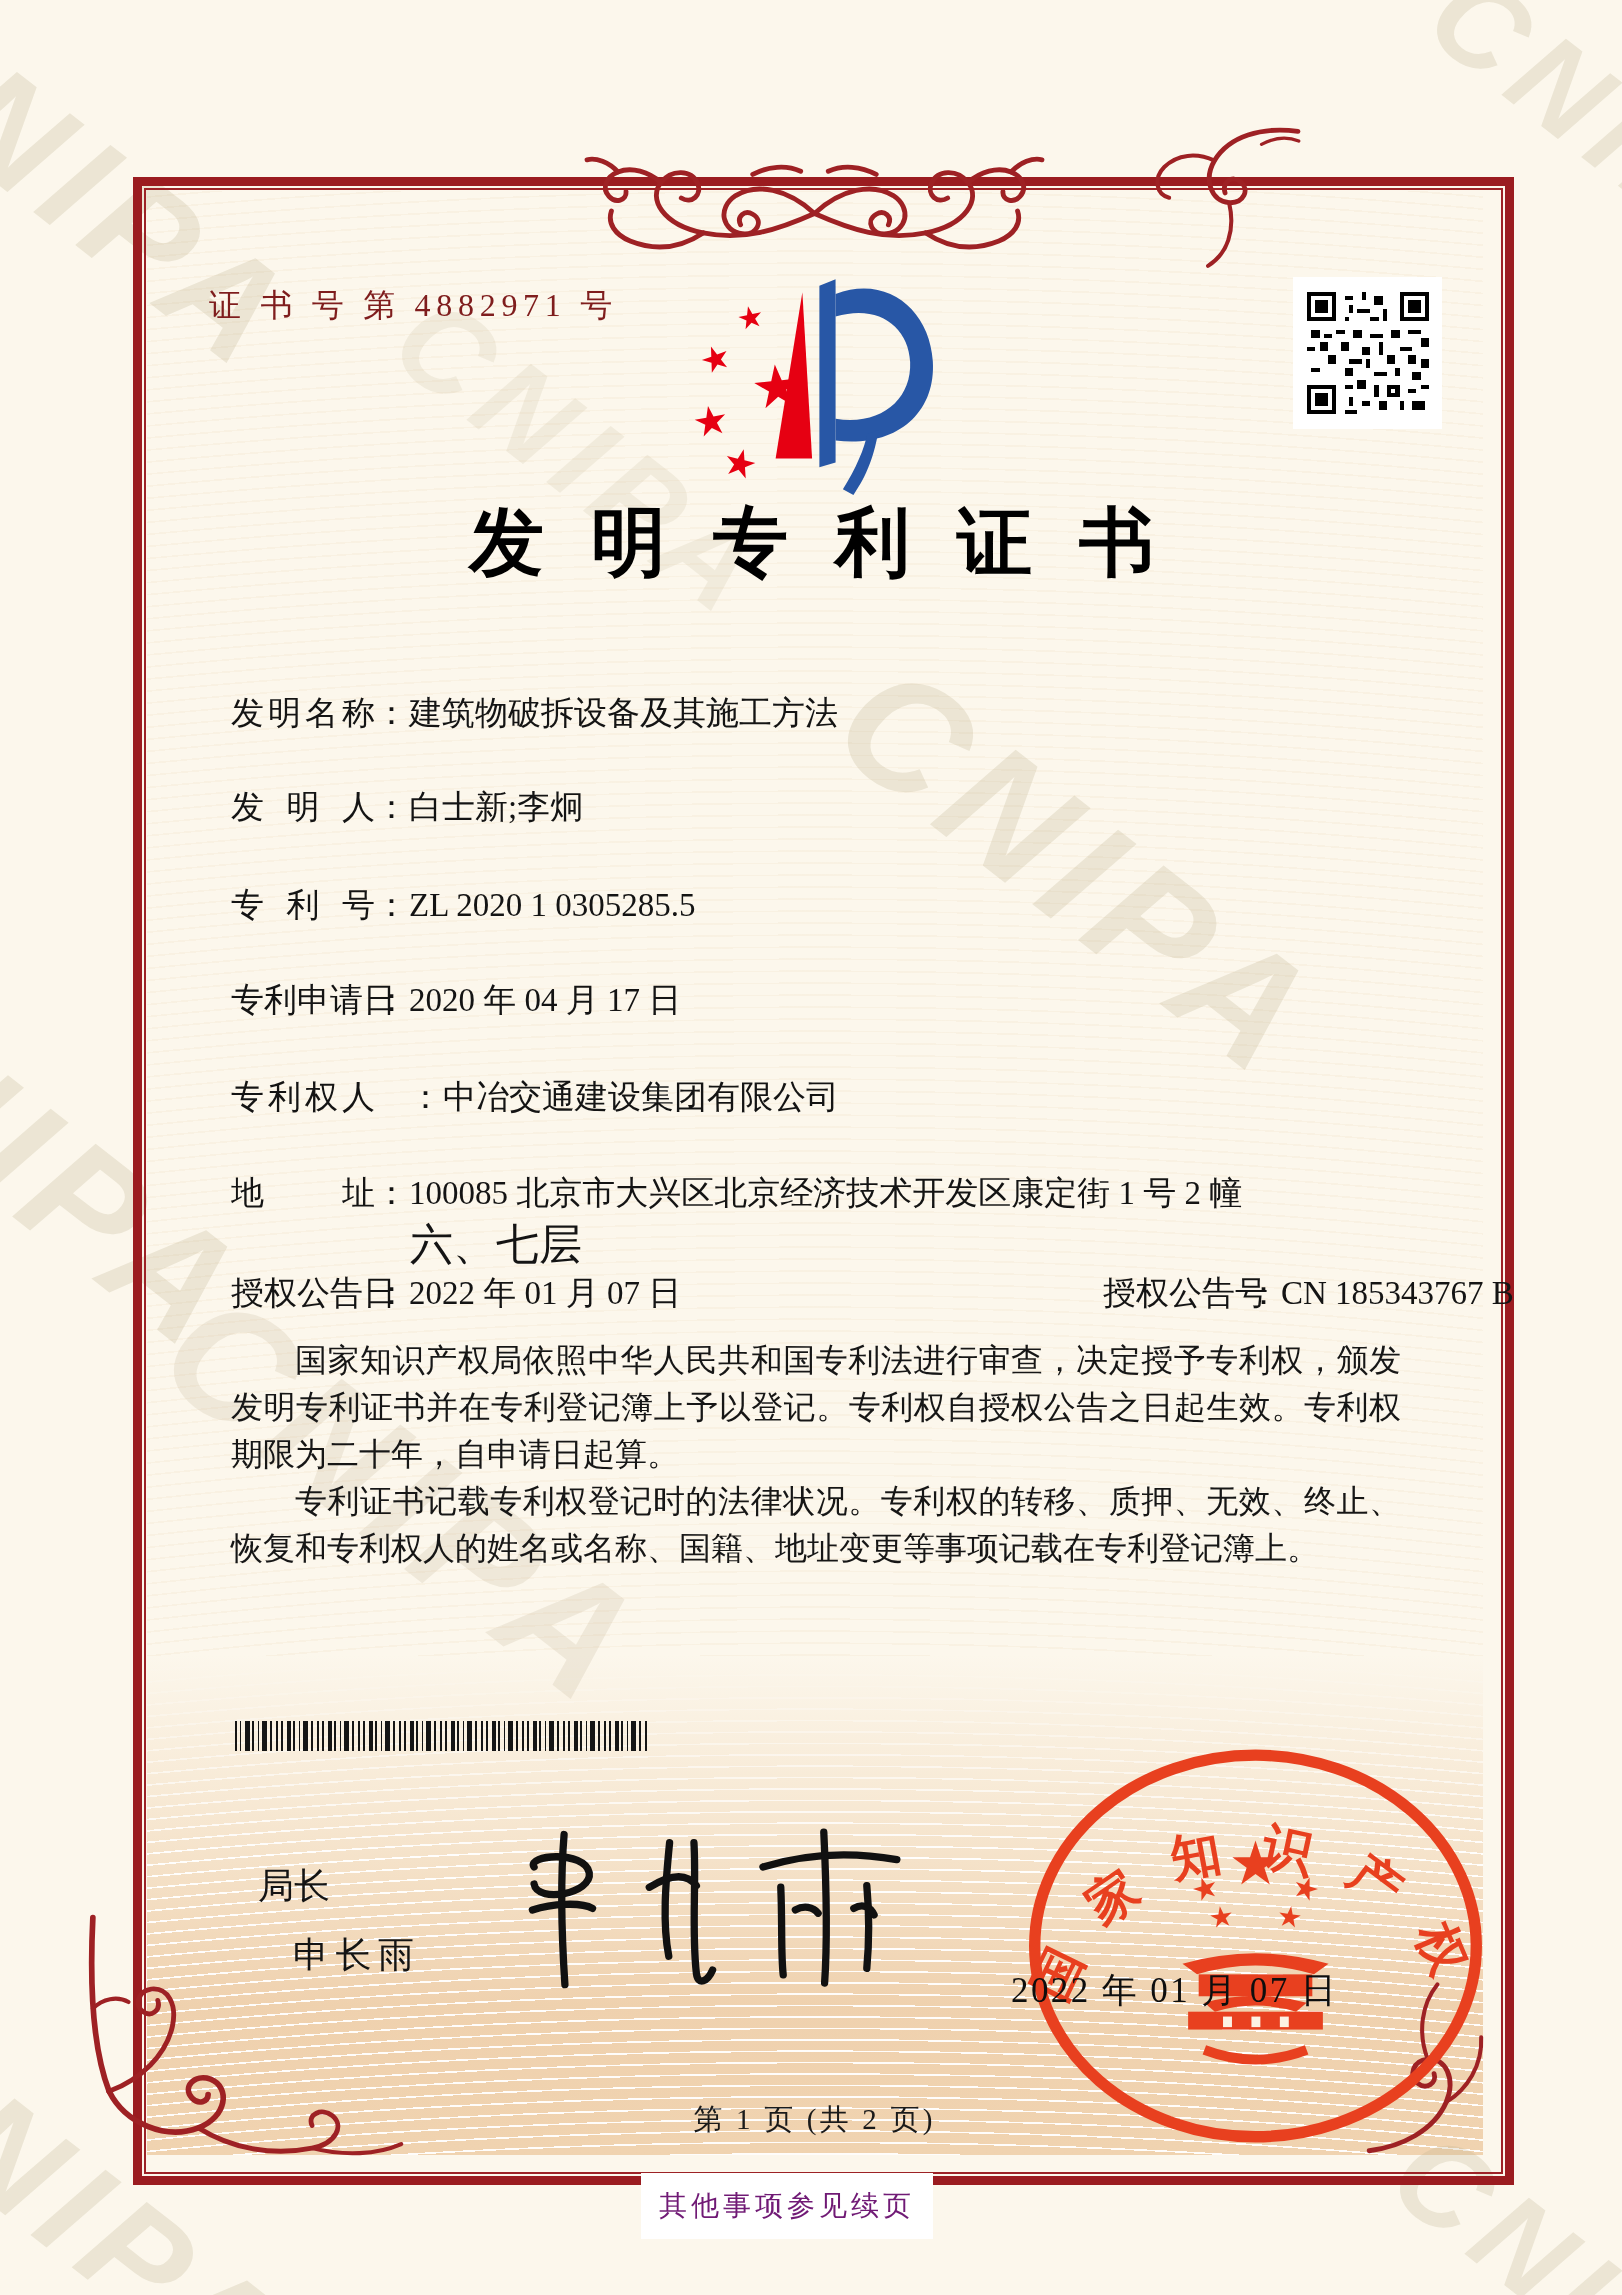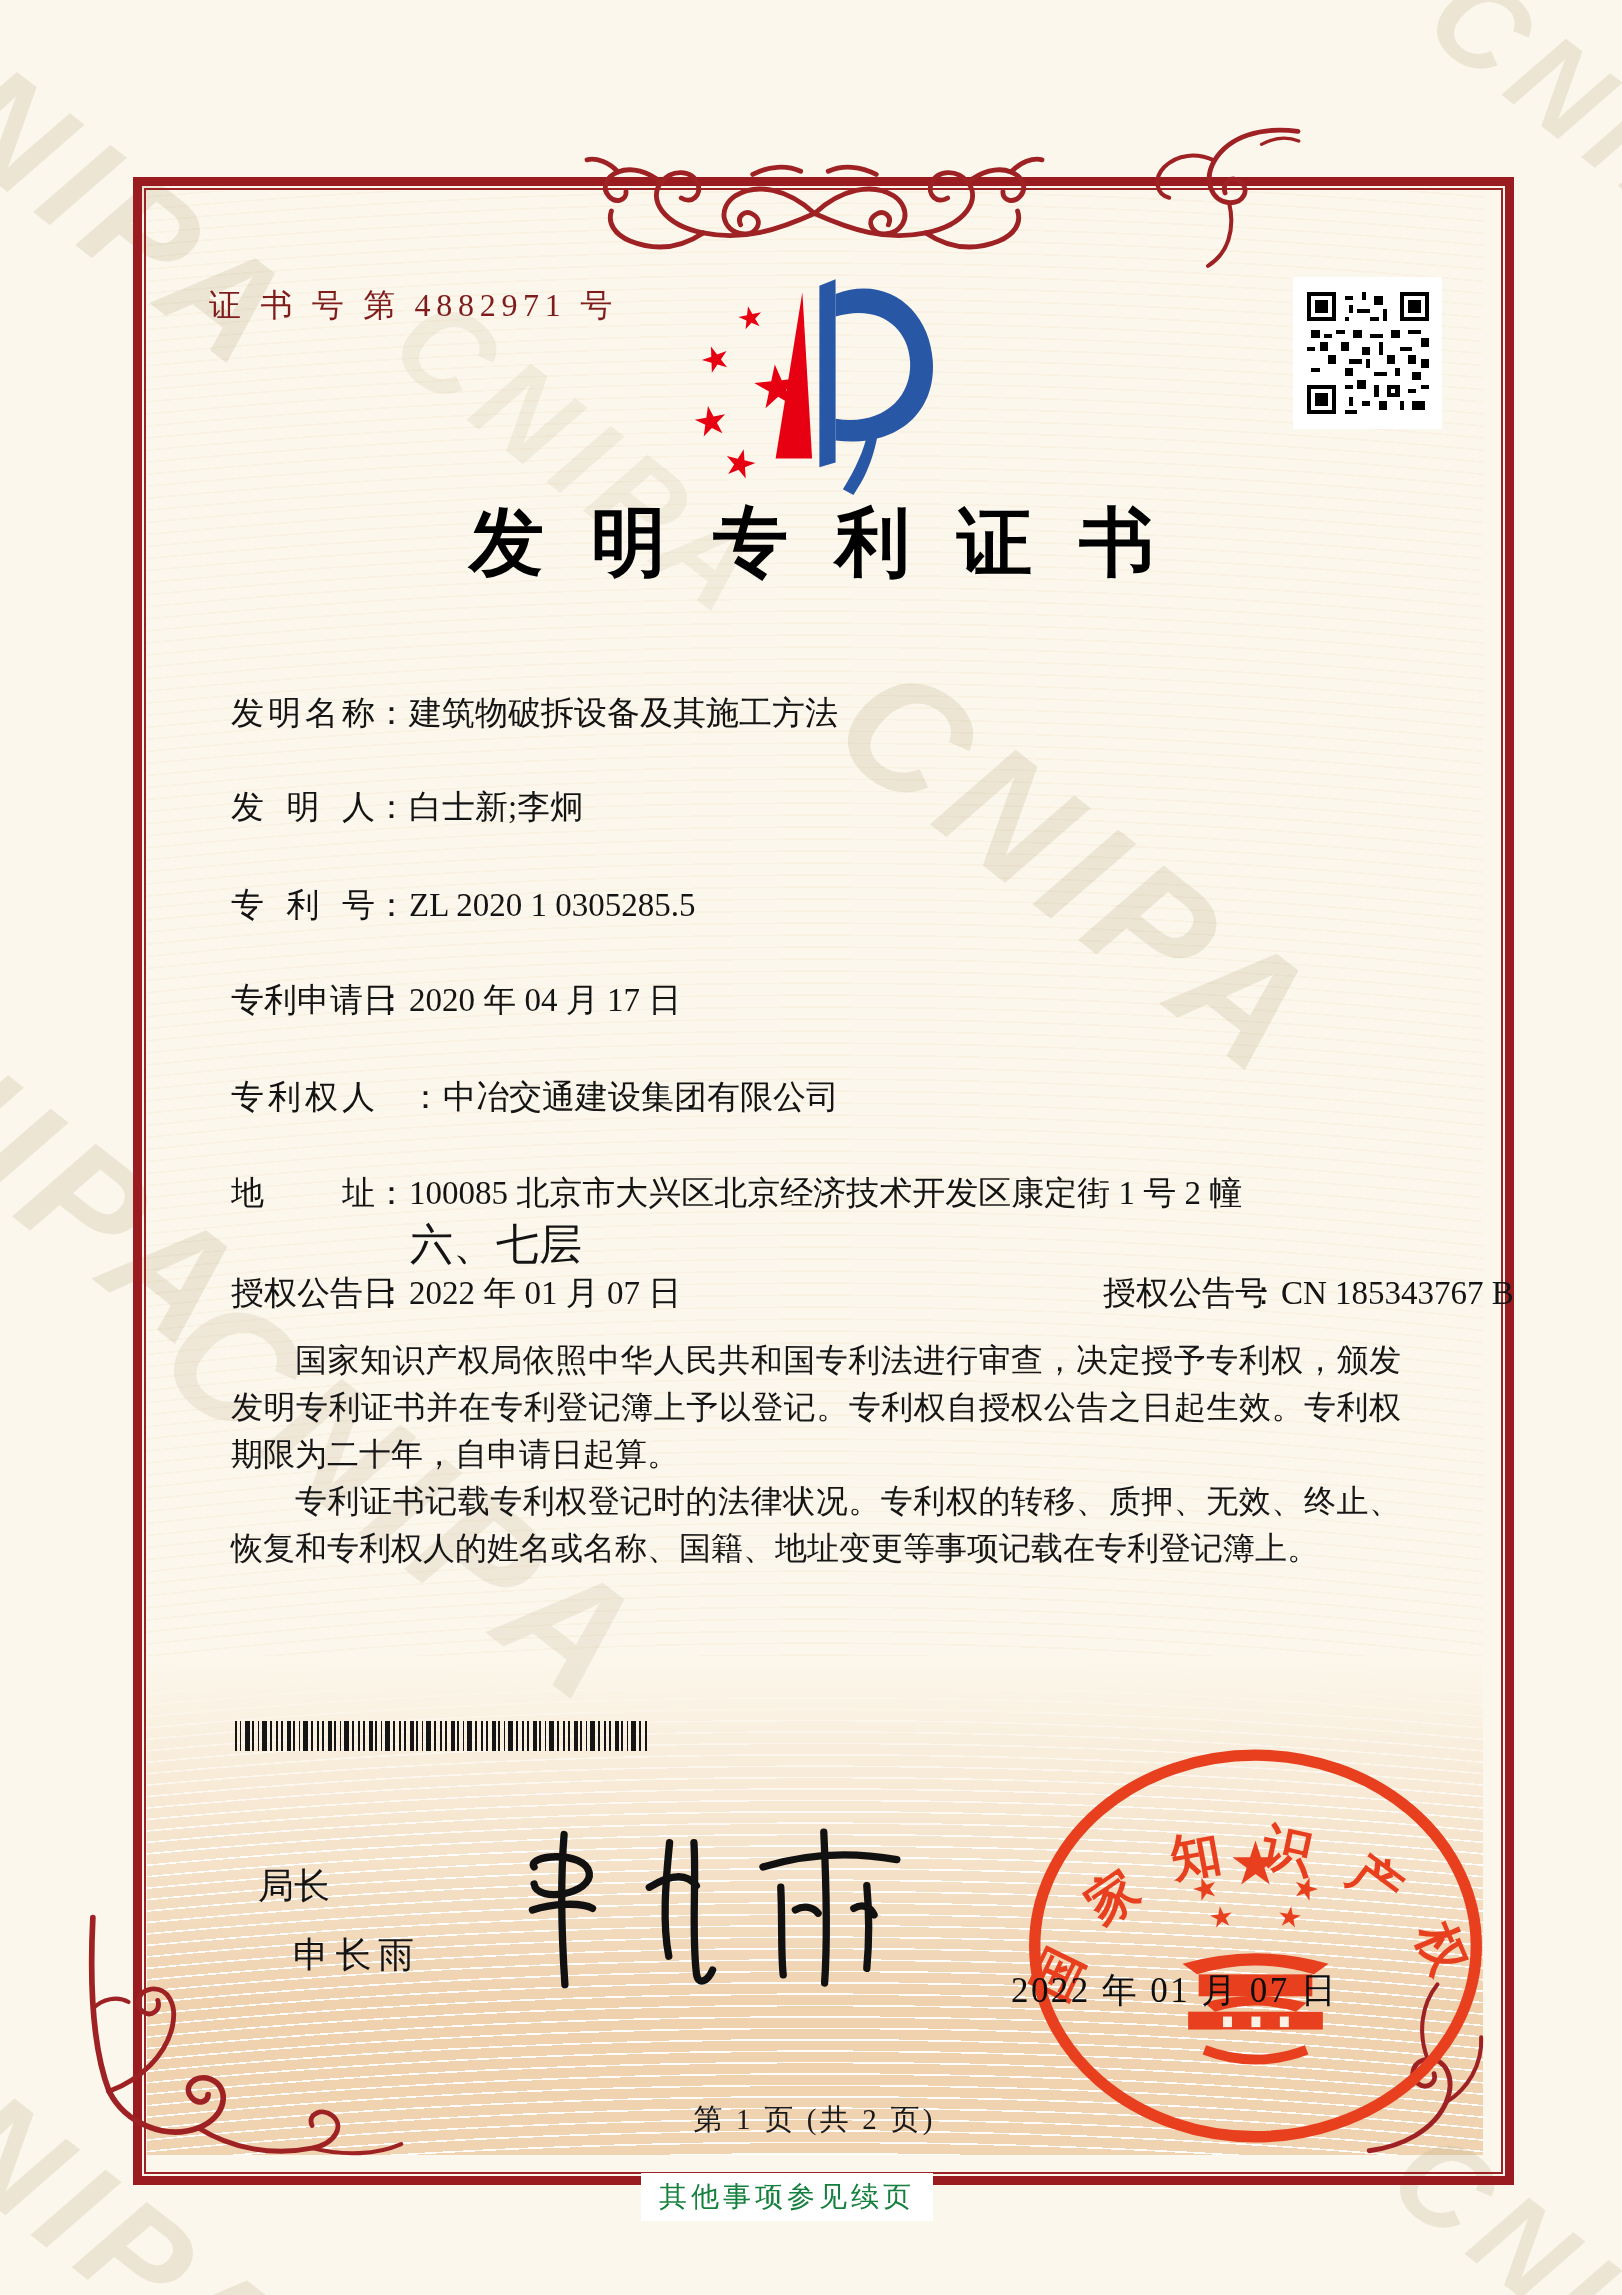--- a/index.html
+++ b/index.html
@@ -103,23 +103,23 @@
   .seal{position:absolute;left:1016px;top:1743px;z-index:6;}
   .seal-date{
     position:absolute;left:1011px;top:1967px;z-index:7;
     font-size:35px;color:#0e0e0e;letter-spacing:2.4px;white-space:nowrap;
   }
   .page-info{
     position:absolute;left:0;top:2100px;width:1629px;z-index:5;
     text-align:center;font-size:29px;letter-spacing:3.2px;color:#1a1a1a;
   }
   .cont-note{
-    position:absolute;left:641px;top:2173px;width:292px;height:48px;z-index:5;
+    position:absolute;left:641px;top:2173px;width:292px;height:66px;z-index:5;
     background:#ffffff;display:flex;align-items:center;justify-content:center;
-    font-size:28px;letter-spacing:4px;color:#15803d;white-space:nowrap;
+    font-size:28px;letter-spacing:4px;color:#701a75;white-space:nowrap;
   }
 </style>
 </head>
 <body>
 
 <div class="page">
 
   <div class="wm w1">CNIPA</div>
   <div class="wm w2">CNIPA</div>
   <div class="wm w3">CNIPA</div>

